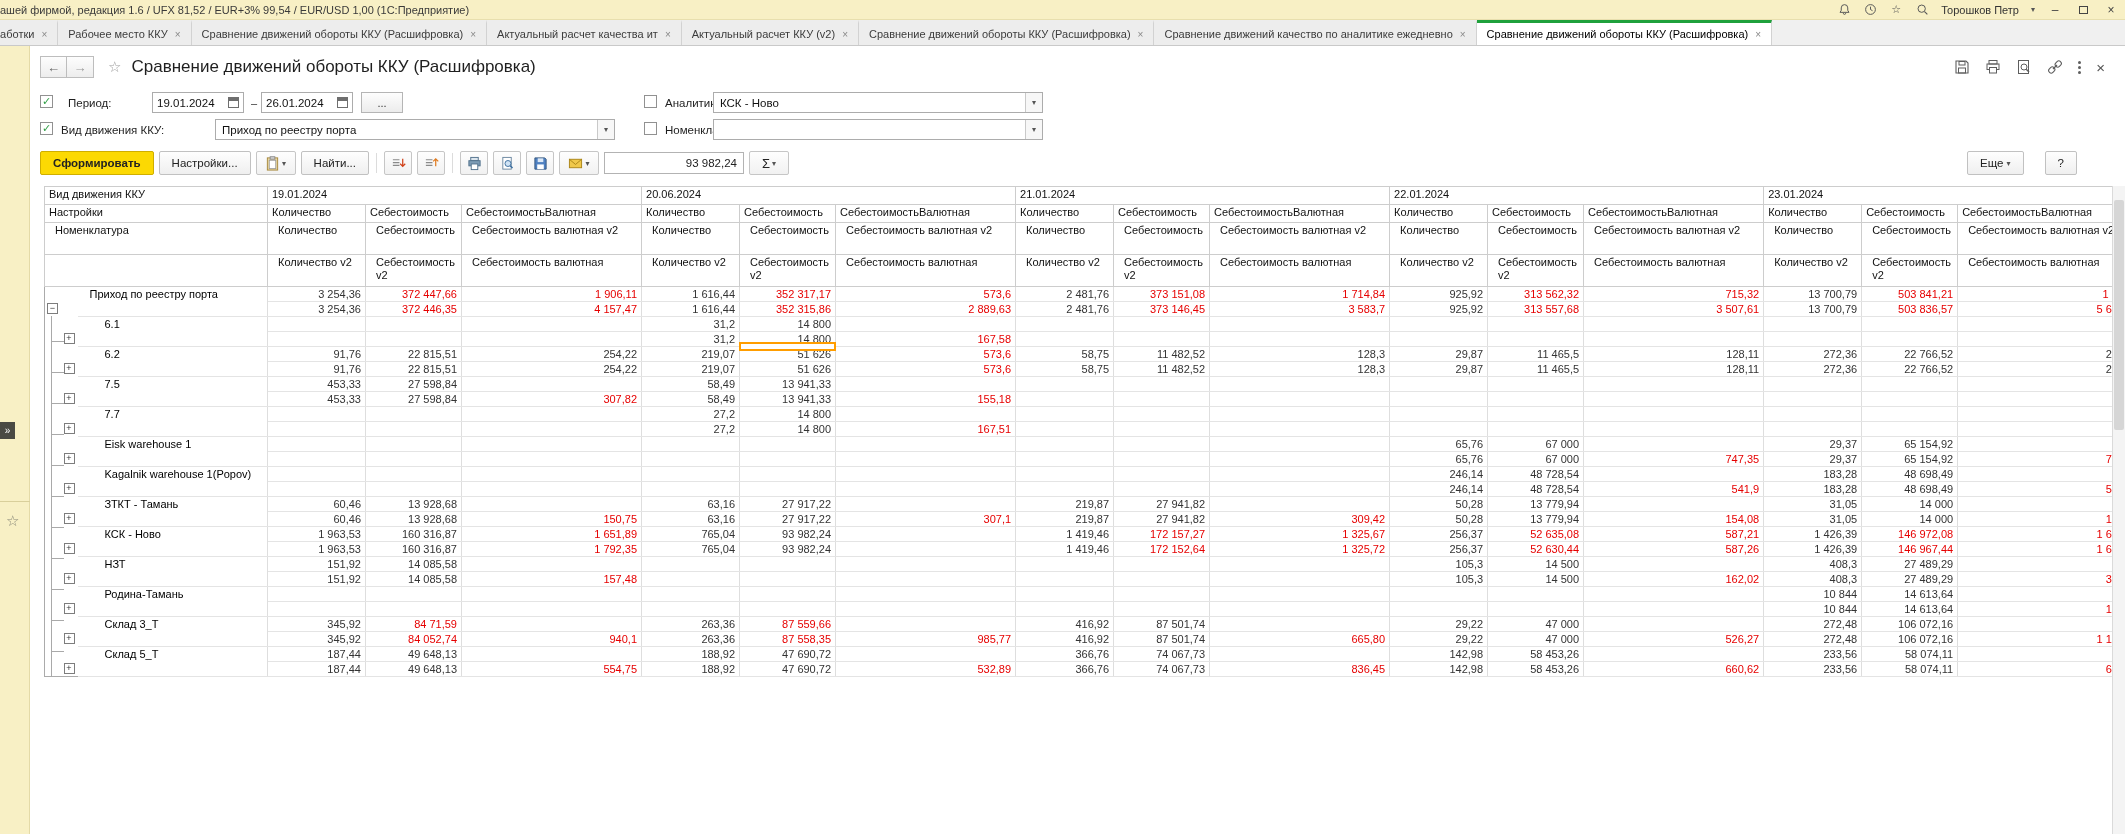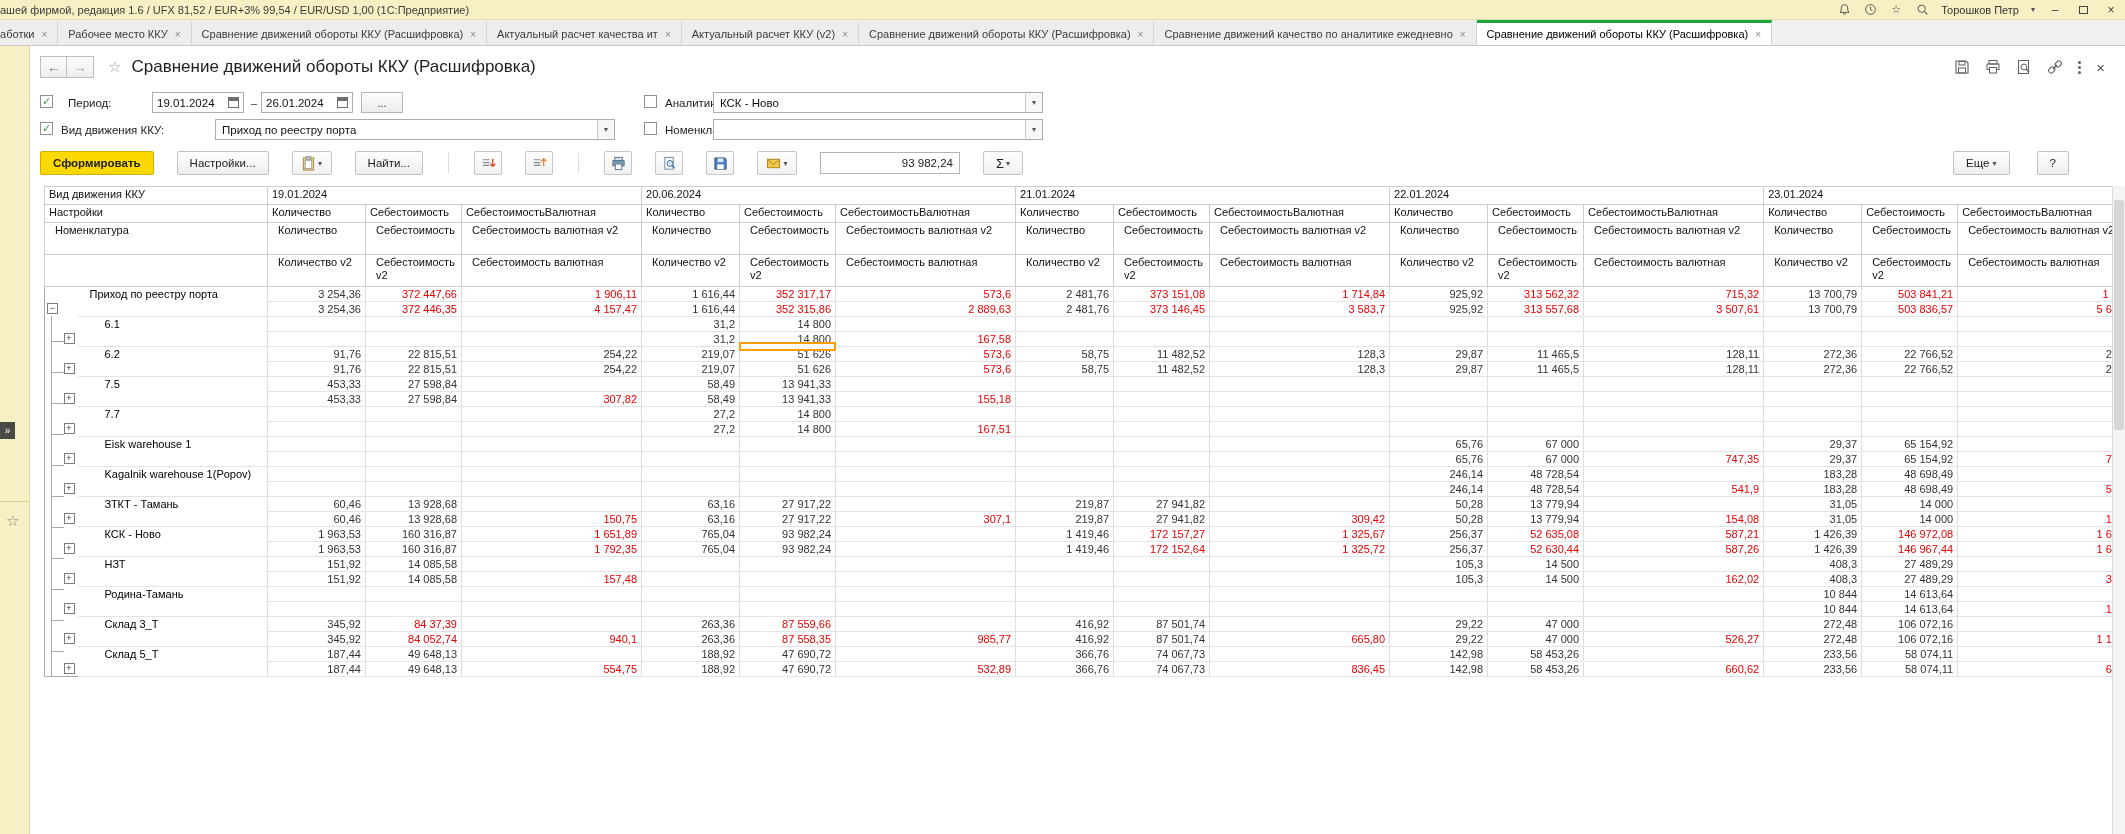--- a/index.html
+++ b/index.html
@@ -44,21 +44,21 @@
   .flabel { position:absolute; top:7px; font-size:11.5px; color:#1e1e1e; white-space:nowrap; }
   .inputbox { position:absolute; top:2px; height:21px; border:1px solid #acacac; background:#fff; font-size:11.5px; color:#111; display:flex; align-items:center; padding:0 4px; }
   .calic { margin-left:auto; width:11px; height:11px; border:1px solid #6e6e6e; position:relative; }
   .calic::before { content:""; position:absolute; left:0; top:0; right:0; height:3px; background:#6e6e6e; }
   .dash { position:absolute; top:7px; font-size:11px; color:#333; }
   .mini-btn { position:absolute; top:2px; height:21px; border:1px solid #b5b5b5; background:linear-gradient(#fdfdfd,#ececec); font-size:11px; color:#333; display:flex; align-items:center; justify-content:center; }
   .combo { position:absolute; top:2px; height:21px; border:1px solid #acacac; background:#fff; font-size:11.5px; color:#111; display:flex; align-items:center; }
   .combo .val { padding:0 6px; flex:1; white-space:nowrap; overflow:hidden; }
   .combo .dd { width:17px; align-self:stretch; border-left:1px solid #c9c9c9; display:flex; align-items:center; justify-content:center; color:#555; font-size:8px; background:#f7f7f7; }
 
-  .toolbar { height:34px; display:flex; align-items:center; gap:23px; padding:0 12px 0 10px; }
+  .toolbar { height:34px; display:flex; align-items:center; gap:5px; padding:0 4px 0 10px; }
   .btn { height:24px; border:1px solid #c1c1c1; background:linear-gradient(#fefefe,#efefef); border-radius:2px; font-size:11.5px; color:#222; padding:0 12px; display:inline-flex; align-items:center; justify-content:center; }
   .btn.primary { background:#fcd903; border-color:#cfae00; font-weight:bold; }
   .iconbtn { width:28px; height:24px; border:1px solid #c6c6c6; background:linear-gradient(#fefefe,#f1f1f1); border-radius:2px; display:inline-flex; align-items:center; justify-content:center; gap:2px; }
   .iconbtn.wdd { width:40px; }
   .sep { width:1px; height:20px; background:#dcdcdc; margin:0 2px; }
   .sum-box { width:140px; height:22px; border:1px solid #b3b3b3; background:#fff; font-size:11.5px; color:#222; display:flex; align-items:center; justify-content:flex-end; padding:0 6px; }
   .tb-spacer { flex:1; }
   .sigma-txt { font-size:13px; color:#222; }
 
   .report-wrap { position:relative; margin:6px 0 0 14px; width:2068px; overflow:hidden; }
@@ -293,21 +293,21 @@
             <path d="M1.5 3.5 8 9l6.5-5.5" fill="none" stroke="#ab8516"></path>
           </svg>
           <span class="caret">▾</span>
         </div>
       <div class="sum-box">93 982,24</div>
       <div class="iconbtn wdd">
           <span class="sigma-txt">Σ</span>
           <span class="caret">▾</span>
         </div>
       <div class="tb-spacer"></div>
-      <div class="btn" style="margin-right:4px"><span>Еще</span>&nbsp;<span class="caret">▾</span></div>
+      <div class="btn" style="margin-right:16px"><span>Еще</span>&nbsp;<span class="caret">▾</span></div>
       <div class="btn" style="margin-right:44px">?</div>
     </div>
 
     <div class="report-wrap">
       <table class="rep">
           <colgroup>
             <col style="width: 15px;">
             <col style="width: 18px;">
             <col style="width: 190px;">
             <col style="width: 98px;">
@@ -840,21 +840,21 @@
               <td class="num"></td>
               <td class="num">10 844</td>
               <td class="num">14 613,64</td>
               <td class="num red">163,2</td>
             </tr>
             <tr>
               <td class="expc"></td>
               <td class="expc"></td>
               <td class="lblcell lvl1" rowspan="2">Склад 3_Т</td>
               <td class="num">345,92</td>
-              <td class="num red">84 37,39</td>
+              <td class="num red">84 71,59</td>
               <td class="num"></td>
               <td class="num">263,36</td>
               <td class="num red">87 559,66</td>
               <td class="num"></td>
               <td class="num">416,92</td>
               <td class="num">87 501,74</td>
               <td class="num"></td>
               <td class="num">29,22</td>
               <td class="num">47 000</td>
               <td class="num"></td>

